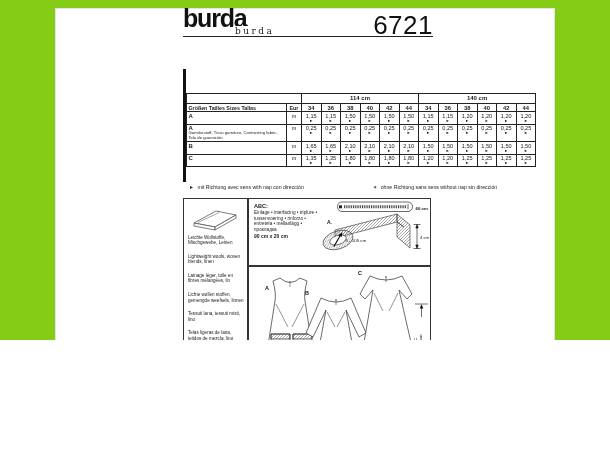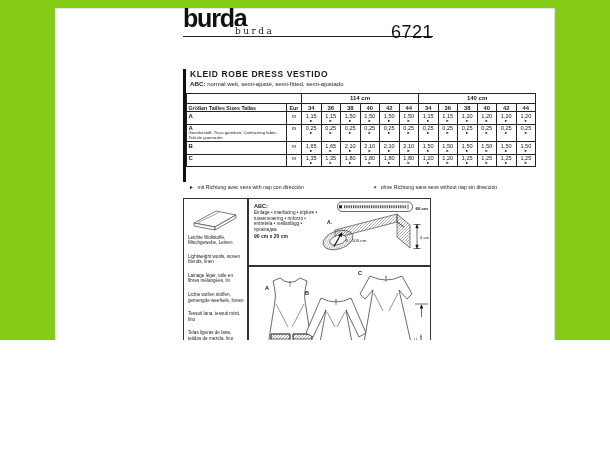--- a/index.html
+++ b/index.html
@@ -6,21 +6,21 @@
   #page{position:relative;width:610px;height:340px;background:#84cc16;overflow:hidden;
         font-family:"Liberation Sans",sans-serif;color:#1a1a1a;}
   .sheet{position:absolute;left:55px;top:8px;width:498px;height:434px;border:1px solid #e4e4e4;background:#fff;}
 
   
   .hdr{position:absolute;left:183px;top:6px;width:250px;height:34px;}
   .logo-main{position:absolute;left:0;top:-2px;font-size:25px;font-weight:bold;letter-spacing:-1.2px;color:#111;}
   .logo-style{position:absolute;left:50px;top:20px;font-family:"DejaVu Serif",serif;font-size:9px;
               letter-spacing:2.5px;color:#222;background:#fff;padding:0 2px;z-index:2;}
   .hdr-rule{position:absolute;left:0;top:29.5px;width:250px;height:1.6px;background:#222;}
-  .pat-no{position:absolute;right:0;top:16px;font-size:18px;font-weight:500;letter-spacing:.5px;color:#111;text-align:right;}
+  .pat-no{position:absolute;right:0;top:4px;font-size:26px;font-weight:500;letter-spacing:.5px;color:#111;text-align:right;}
 
   
   .vbar{position:absolute;left:183px;top:69px;width:2.6px;height:113px;background:#111;}
   .title-block{position:absolute;left:190px;top:69px;width:345px;}
   .garment{font-size:8.5px;font-weight:bold;letter-spacing:.6px;}
   .fitline{font-size:6px;margin-top:1px;}
   .fitline b{font-size:6.2px;}
 
   
   .tbl-wrap{position:absolute;left:186px;top:93px;}
@@ -73,27 +73,20 @@
   <div class="sheet"></div>
 
   <div class="hdr">
     <div class="logo-main">burda</div>
     <div class="hdr-rule"></div>
     <div class="logo-style">burda</div>
     <div class="pat-no">6721</div>
   </div>
 
   <div class="vbar"></div>
-  <div class="title-block">
-    <div class="garment">KLEID  ROBE  DRESS  VESTIDO</div>
-    <div class="fitline">
-      <b>ABC:</b>
-      <span>normal weit, semi-ajusté, semi-fitted, semi-ajustado</span>
-    </div>
-  </div>
 
   <div class="tbl-wrap">
     <table>
       <colgroup>
         <col style="width:100px">
           <col style="width:15px">
         <col span="12" style="width:19.5px">
       </colgroup>
       <thead>
         <tr>

